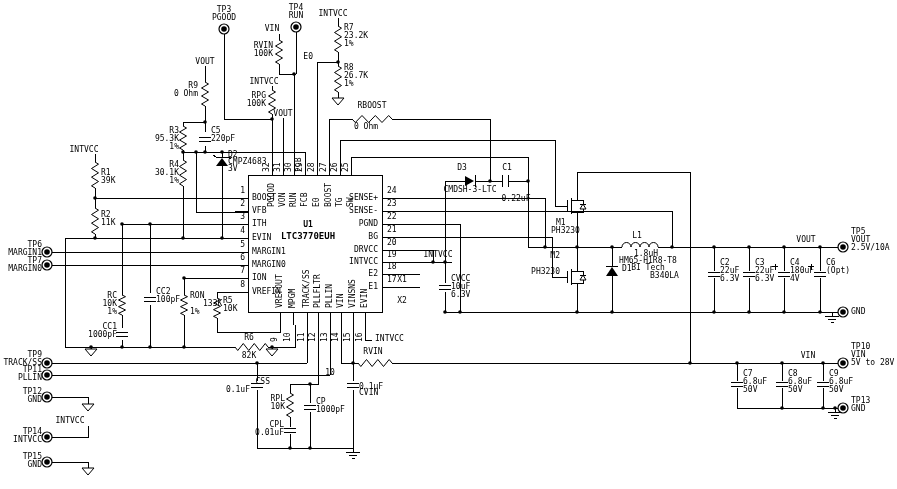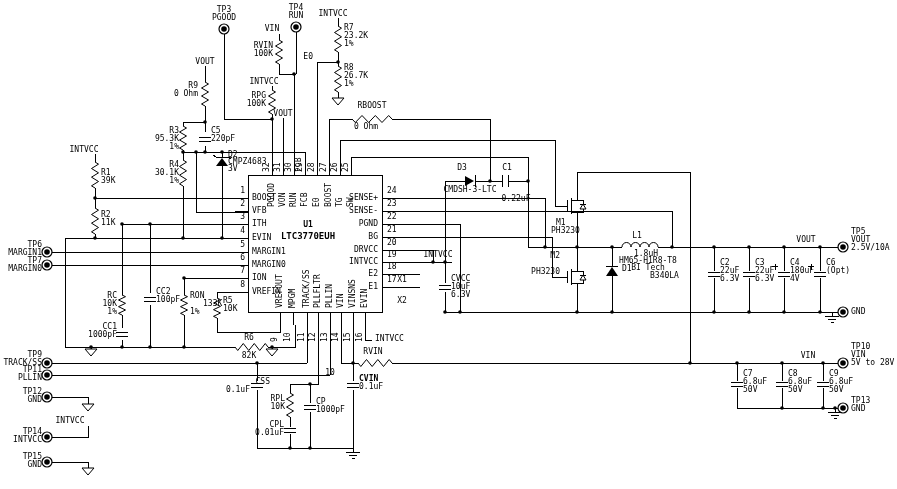--- a/index.html
+++ b/index.html
@@ -458,21 +458,21 @@
     <div class="lbl " style="left: 451px; top: 283px;">10uF</div>
     <div class="lbl " style="left: 451px; top: 291px;">6.3V</div>
     <div class="lbl r" style="left: 250px; top: 378px; margin-left: 20px;">CSS</div>
     <div class="lbl r" style="left: 250px; top: 386px;">0.1uF</div>
     <div class="lbl r" style="left: 285px; top: 395px;">RPL</div>
     <div class="lbl r" style="left: 285px; top: 403px;">10K</div>
     <div class="lbl r" style="left: 284px; top: 421px;">CPL</div>
     <div class="lbl r" style="left: 284px; top: 429px;">0.01uF</div>
     <div class="lbl " style="left: 316px; top: 398px;">CP</div>
     <div class="lbl " style="left: 316px; top: 406px;">1000pF</div>
-    <div class="lbl " style="left: 359px; top: 375px; font-weight: bold;">CVIN</div>
+    <div class="lbl " style="left: 359px; top: 389px;">CVIN</div>
     <div class="lbl " style="left: 359px; top: 383px;">0.1uF</div>
     <div class="lbl c" style="left: 373px; top: 348px;">RVIN</div>
     <div class="lbl c" style="left: 330px; top: 369px;">10</div>
     <div class="lbl c b" style="left: 308px; top: 221px;">U1</div>
     <div class="lbl c big" style="left: 308px; top: 232px;">LTC3770EUH</div>
     <div class="lbl r" style="left: 245px; top: 187px;">1</div>
     <div class="lbl " style="left: 252px; top: 194px;">BOOST</div>
     <div class="lbl r" style="left: 245px; top: 200px;">2</div>
     <div class="lbl " style="left: 252px; top: 207px;">VFB</div>
     <div class="lbl r" style="left: 245px; top: 213px;">3</div>

